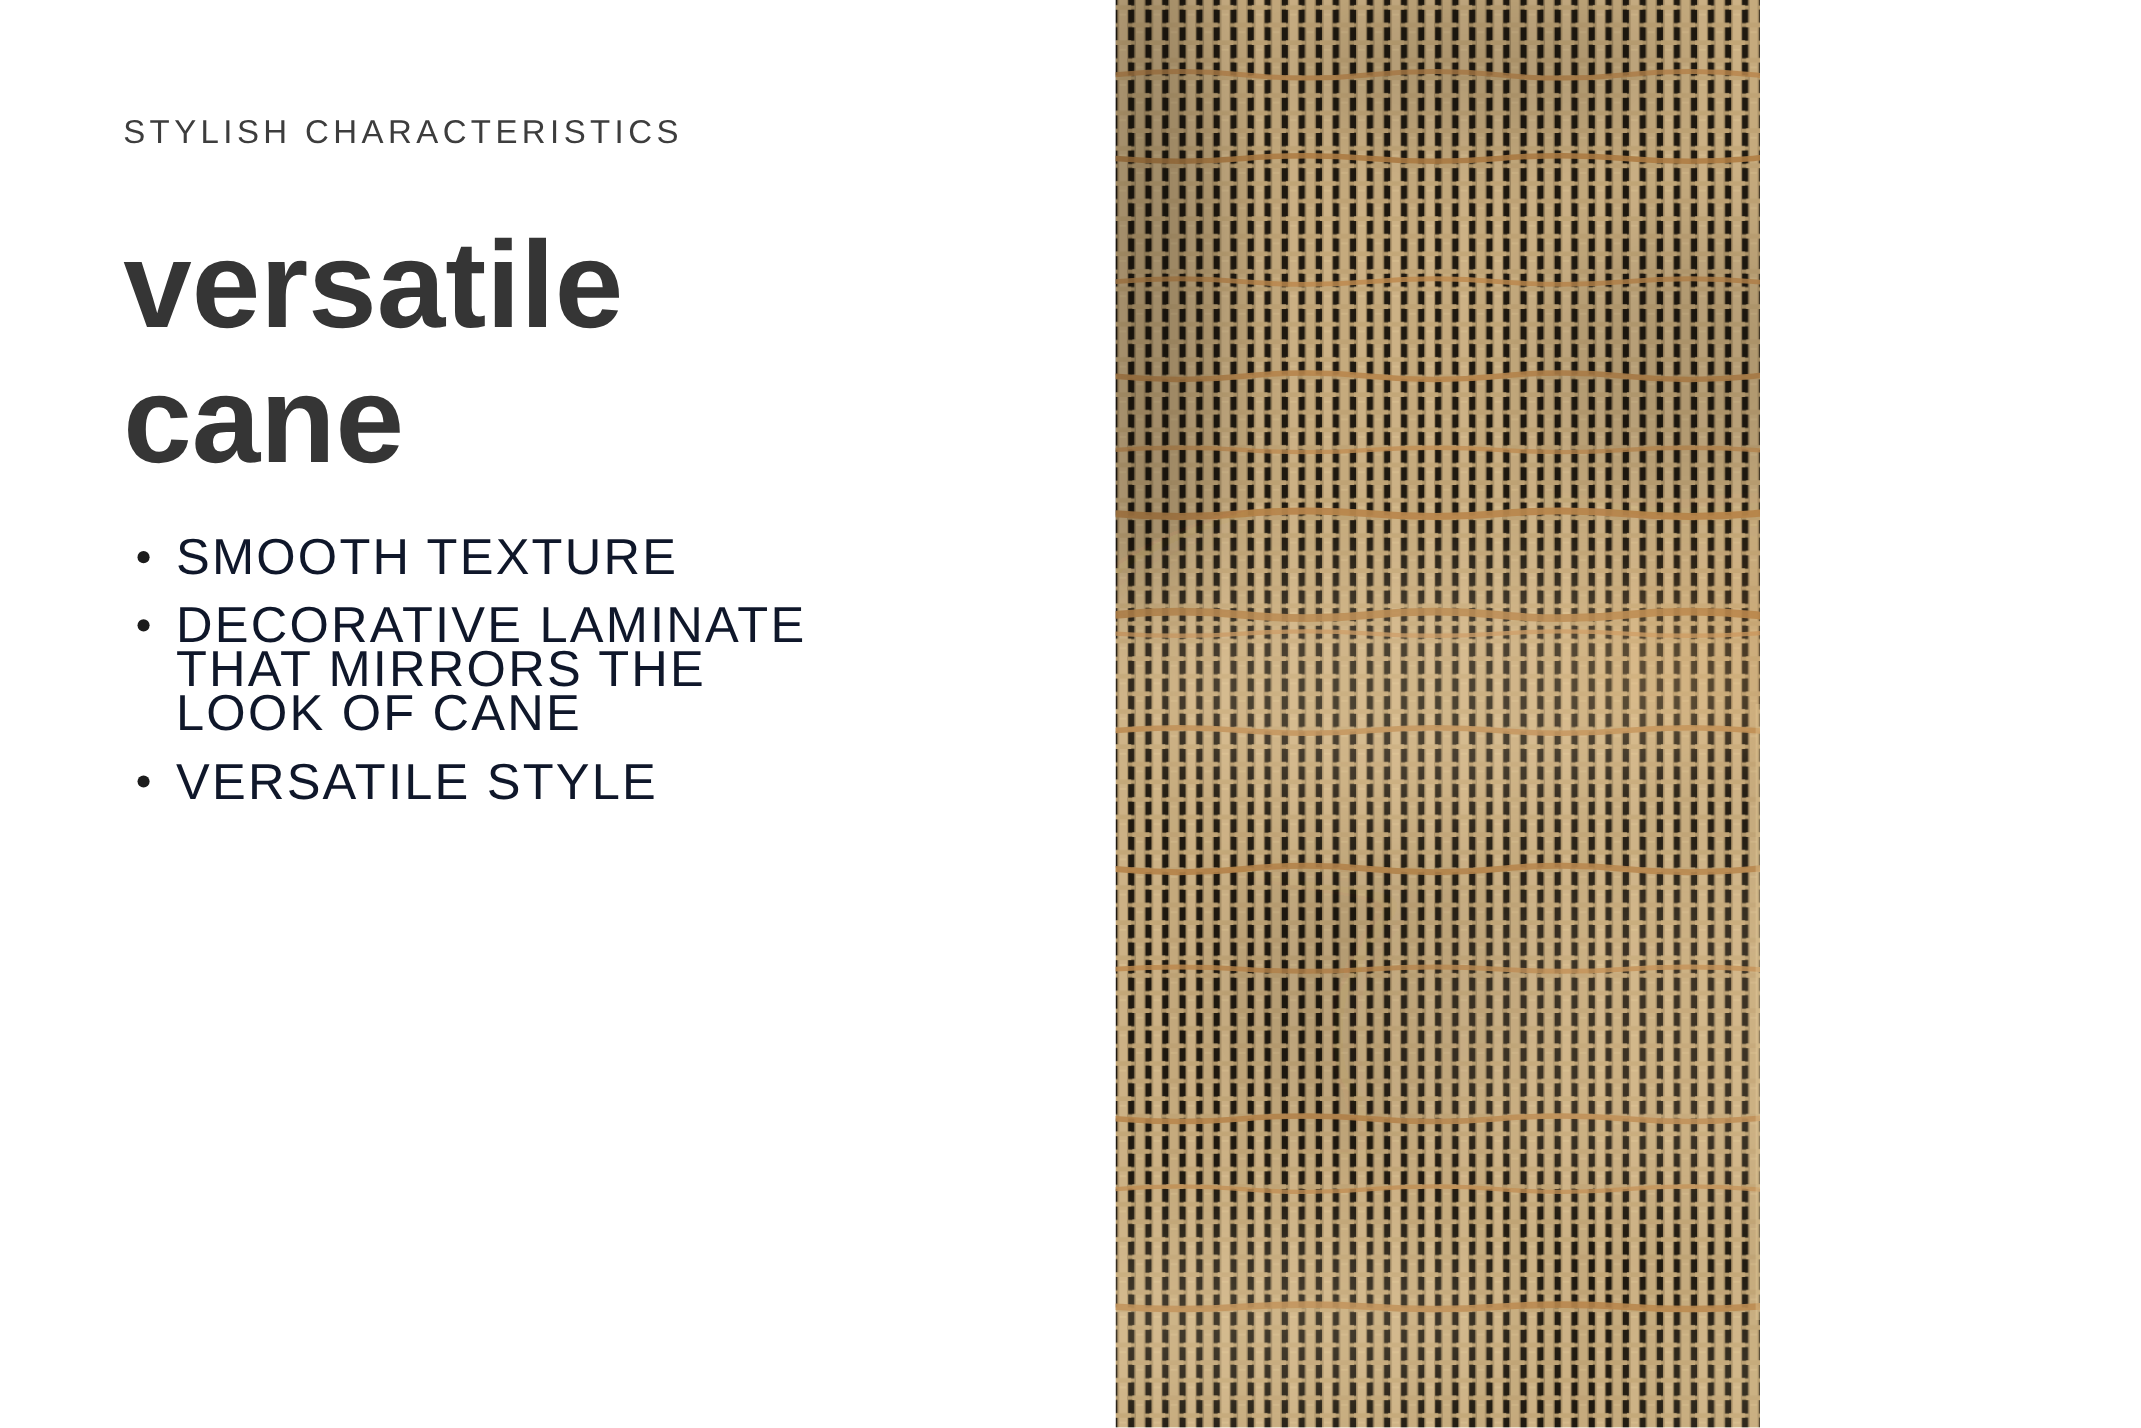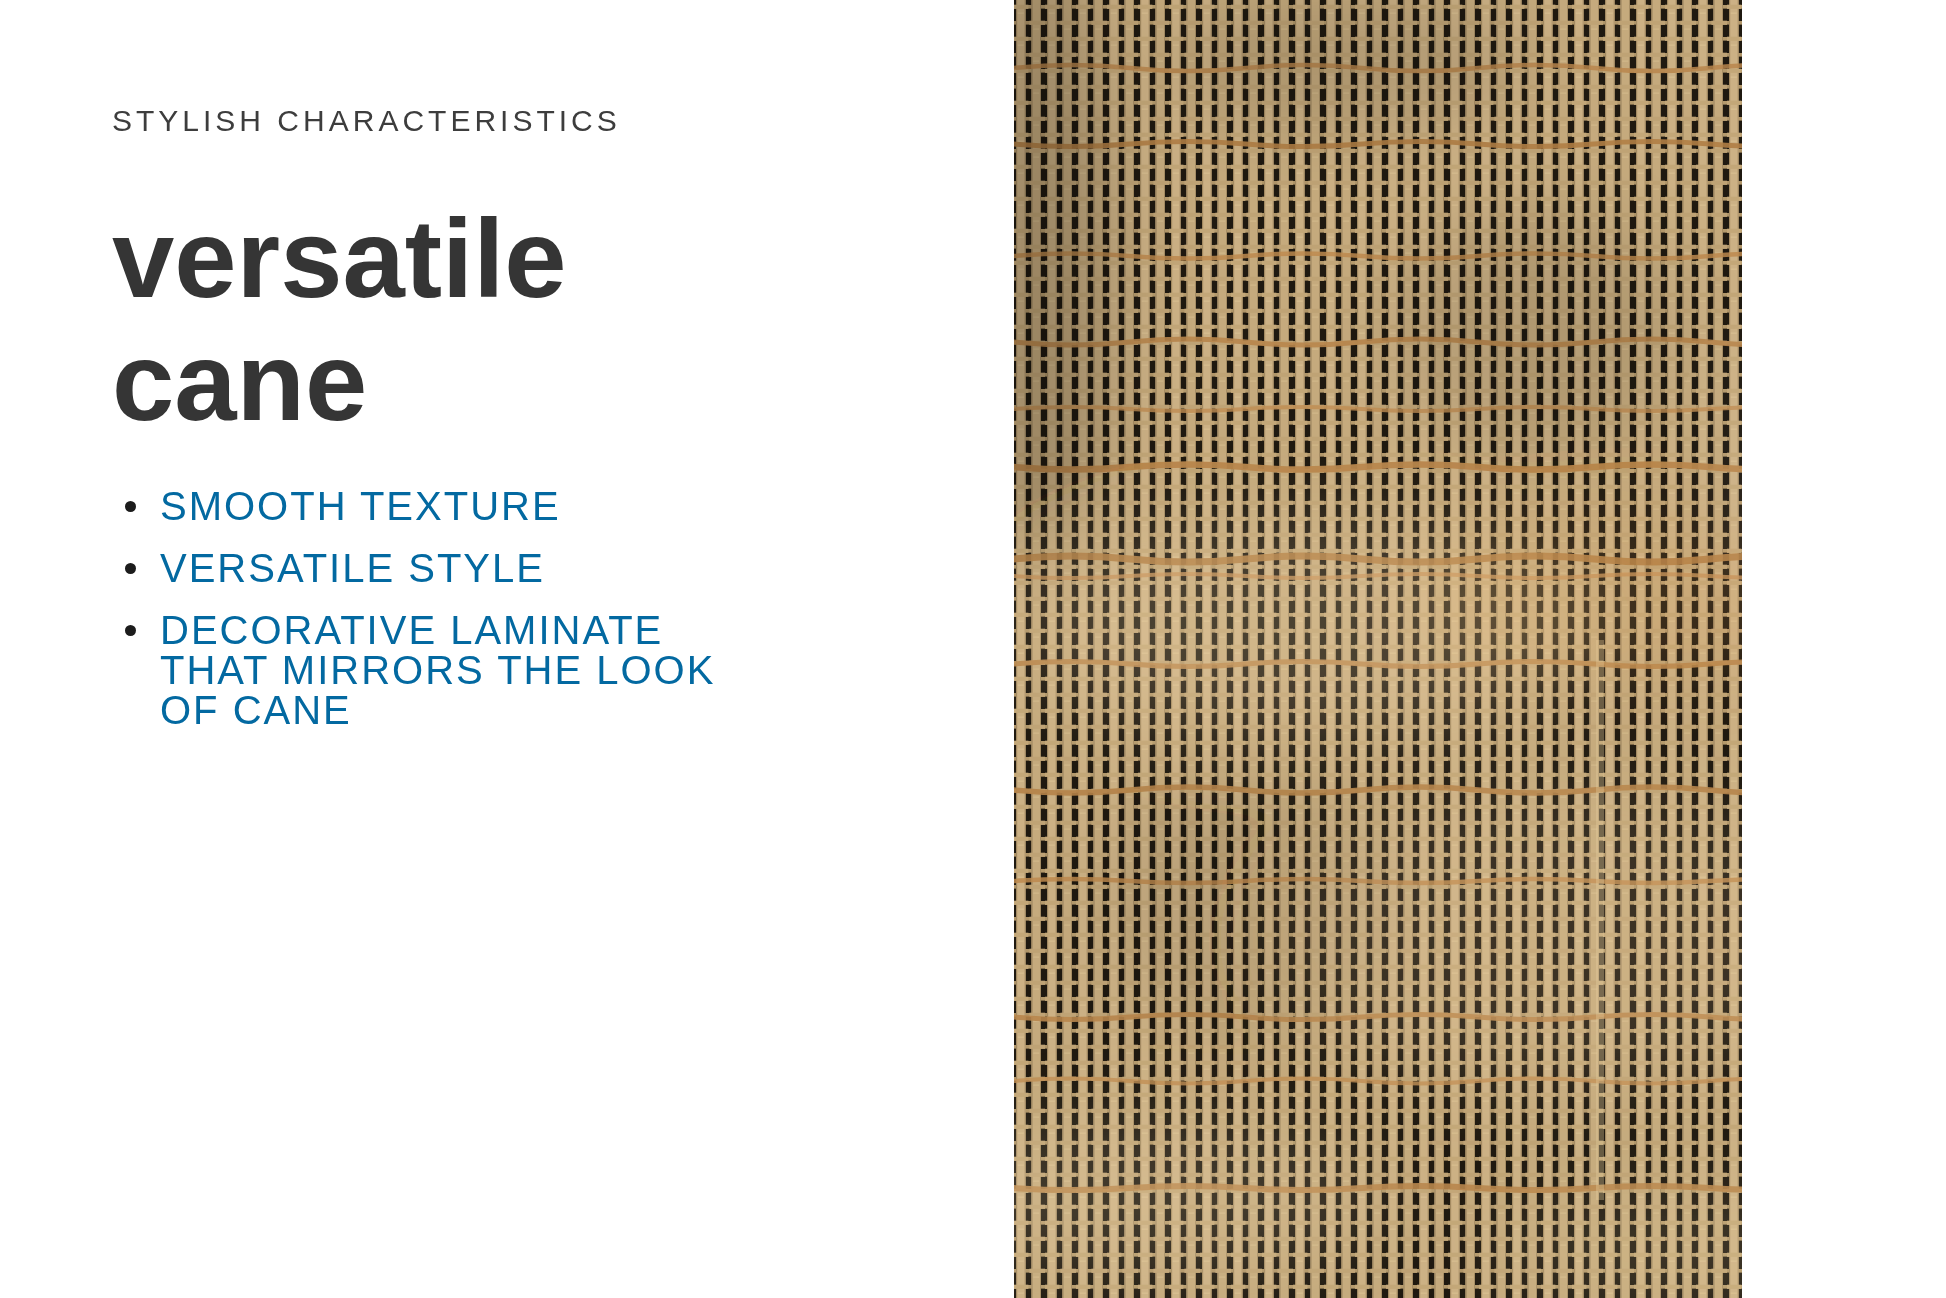--- a/index.html
+++ b/index.html
@@ -2,21 +2,21 @@
 <html><head>
 <meta charset="utf-8">
 <style>
   html, body { margin: 0; padding: 0; }
   body {
     width: 1946px; height: 1298px;
     background: #ffffff;
     font-family: "Liberation Sans", "DejaVu Sans", sans-serif;
     overflow: hidden;
   }
-  .layout { display: flex; width: 1742px; height: 1298px; }
+  .layout { display: flex; width: 1600px; height: 1298px; }
 
   
   .left-panel {
     flex: 0 0 1014px;
     box-sizing: border-box;
     padding: 106px 0 0 112px;
     background: #ffffff;
   }
   .eyebrow {
     font-size: 30px;
@@ -44,24 +44,24 @@
   .feature-list {
     margin: 43px 0 0 0;
     padding: 0;
     list-style: none;
   }
   .feature-list li {
     position: relative;
     max-width: 600px;
     padding-left: 48px;
     margin: 0 0 22px 0;
-    font-size: 40px;
+    font-size: 46px;
     line-height: 40px;
     letter-spacing: 2px;
-    color: #0369a1;
+    color: #0f172a;
   }
   .bullet-dot {
     position: absolute;
     left: 13px; top: 15px;
     width: 11px; height: 11px;
     border-radius: 50%;
     background: #1c1c1c;
   }
 
   
@@ -83,25 +83,25 @@
     <h1 class="page-title">versatile cane</h1>
 
 
     <ul class="feature-list">
       <li>
         <span class="bullet-dot"></span>
         <span>SMOOTH TEXTURE</span>
       </li>
       <li>
         <span class="bullet-dot"></span>
-        <span>VERSATILE STYLE</span>
+        <span>DECORATIVE LAMINATE THAT MIRRORS THE LOOK OF CANE</span>
       </li>
       <li>
         <span class="bullet-dot"></span>
-        <span>DECORATIVE LAMINATE THAT MIRRORS THE LOOK OF CANE</span>
+        <span>VERSATILE STYLE</span>
       </li>
     </ul>
   </div>
 
   <div class="texture-panel">
     <svg width="932" height="1298" viewBox="0 0 932 1298" preserveAspectRatio="none" xmlns="http://www.w3.org/2000/svg">
       <defs>
         <pattern id="weave" width="31" height="32" patternUnits="userSpaceOnUse">
           <rect width="31" height="32" fill="#1f1910"></rect>
 

